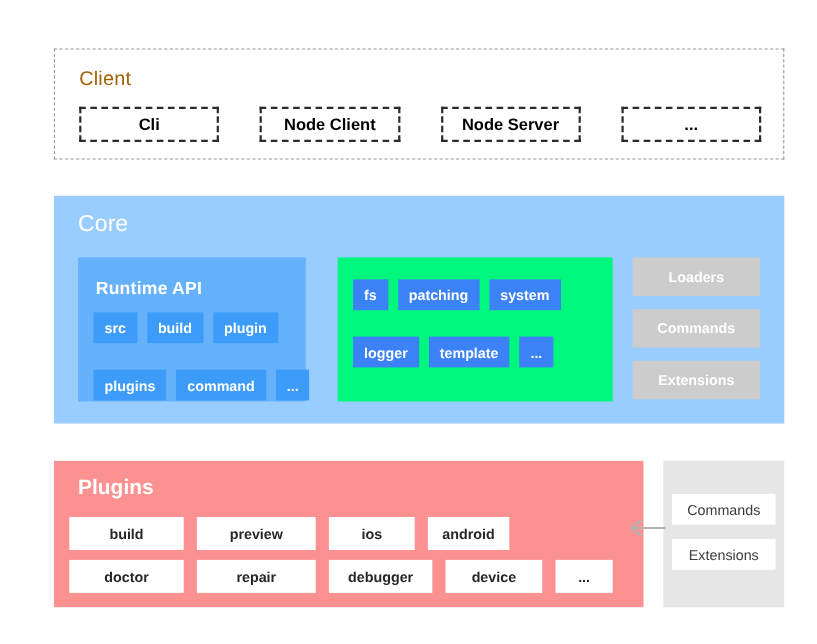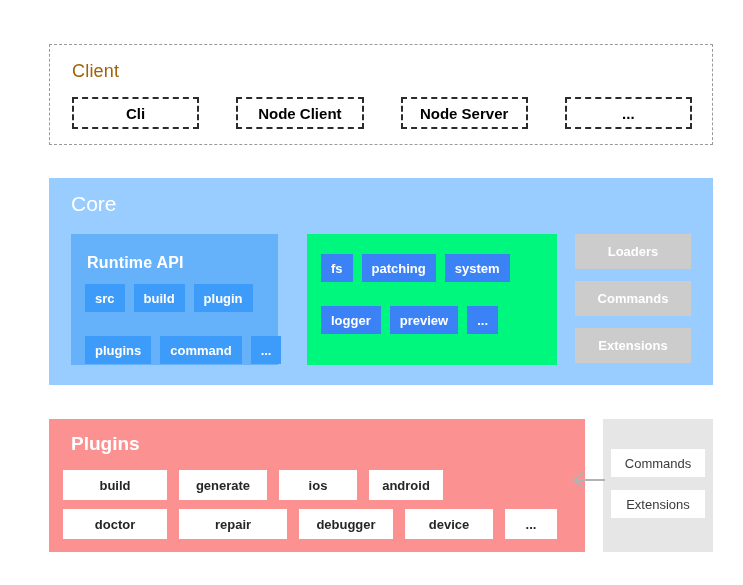--- a/index.html
+++ b/index.html
@@ -254,38 +254,38 @@
     </div>
 
     <div class="api-box context-api">
       <div class="chip-row">
         <div class="chip chip-green">fs</div>
         <div class="chip chip-green">patching</div>
         <div class="chip chip-green">system</div>
       </div>
       <div class="chip-row">
         <div class="chip chip-green">logger</div>
-        <div class="chip chip-green">preview</div>
+        <div class="chip chip-green">template</div>
         <div class="chip chip-green">...</div>
       </div>
     </div>
 
     <div class="side-boxes">
       <div class="side-box">Loaders</div>
       <div class="side-box">Commands</div>
       <div class="side-box">Extensions</div>
     </div>
   </div>
 
   <div class="plugins-layer">
     <div class="plugins-title">Plugins</div>
     <div class="plugins-rows">
       <div class="plugin-row">
         <div class="plugin-chip" style="width:104px">build</div>
-        <div class="plugin-chip" style="width:88px">generate</div>
+        <div class="plugin-chip" style="width:108px">preview</div>
         <div class="plugin-chip" style="width:78px">ios</div>
         <div class="plugin-chip" style="width:74px">android</div>
       </div>
       <div class="plugin-row">
         <div class="plugin-chip" style="width:104px">doctor</div>
         <div class="plugin-chip" style="width:108px">repair</div>
         <div class="plugin-chip" style="width:94px">debugger</div>
         <div class="plugin-chip" style="width:88px">device</div>
         <div class="plugin-chip" style="width:52px">...</div>
       </div>

